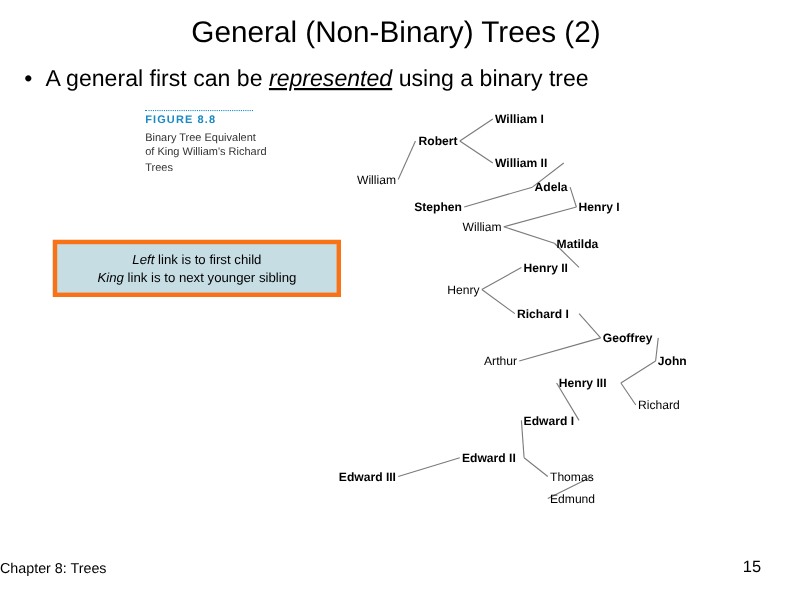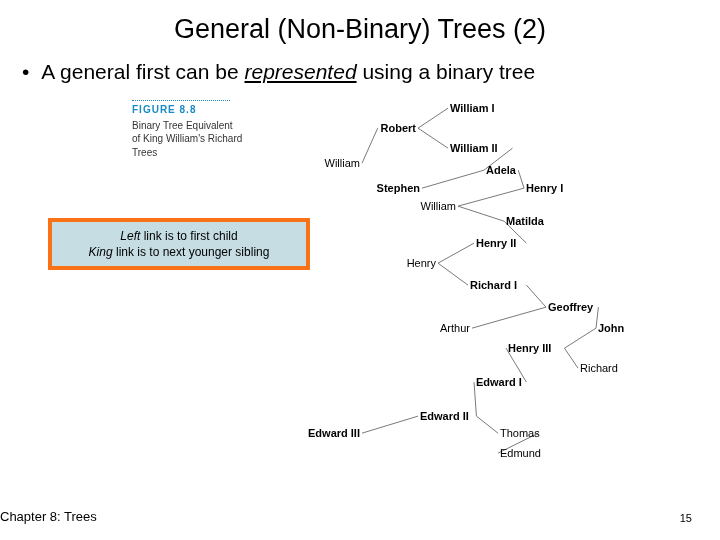--- a/index.html
+++ b/index.html
@@ -81,21 +81,21 @@
     bottom: 16px;
     left: 0;
     width: 720px;
     text-align: left;
     font-size: 13px;
   }
   .page-number {
     position: absolute;
     bottom: 16px;
     right: 28px;
-    font-size: 11px;
+    font-size: 15px;
     margin-top: 15px;
   }
   .tree {
     position: absolute;
     left: 130px;
     top: 92px;
     width: 560px;
     height: 395px;
   }
   .tree text {

